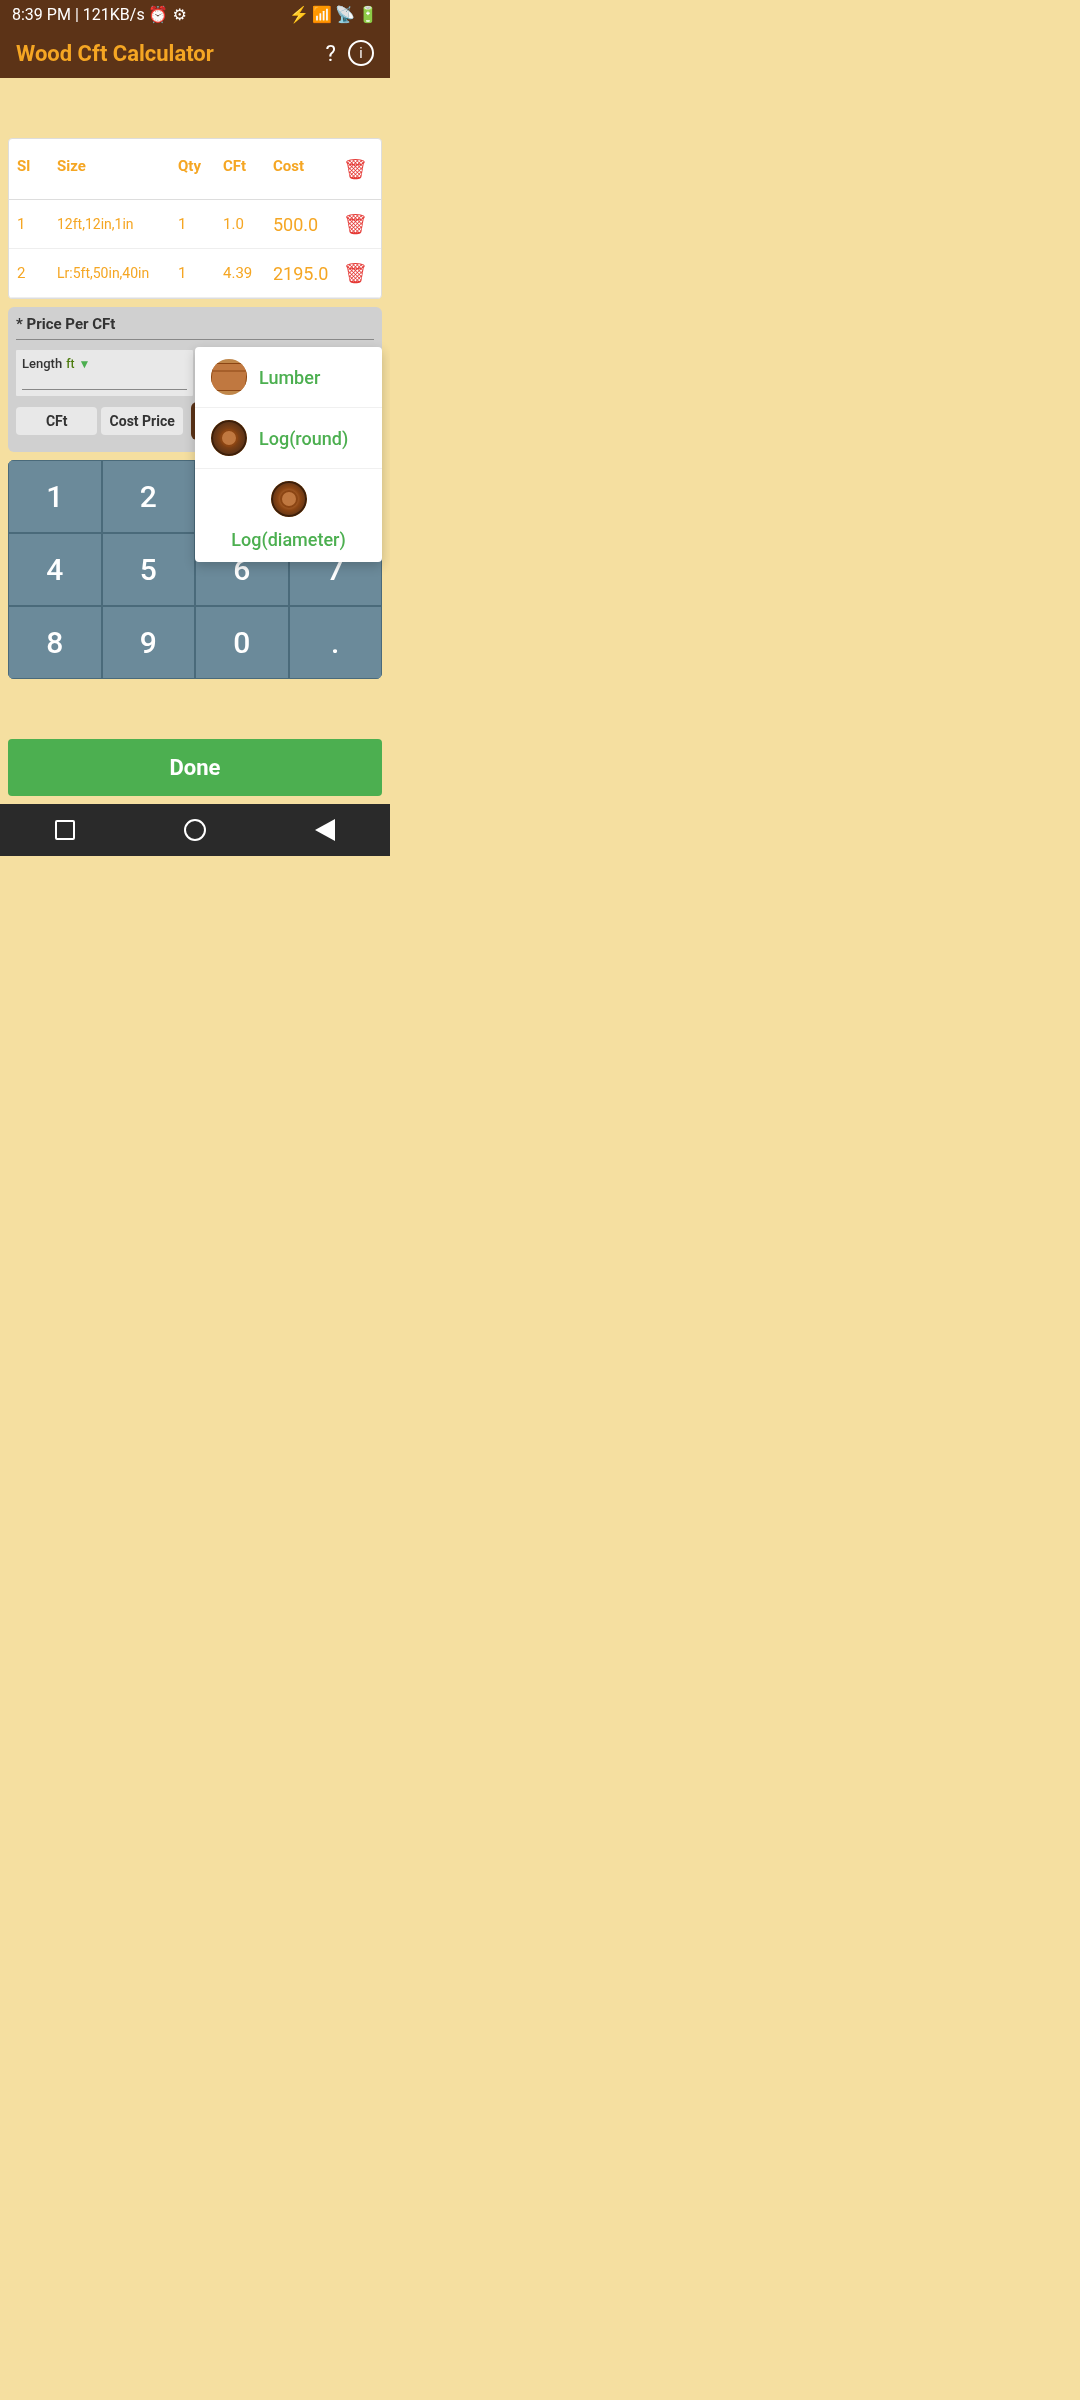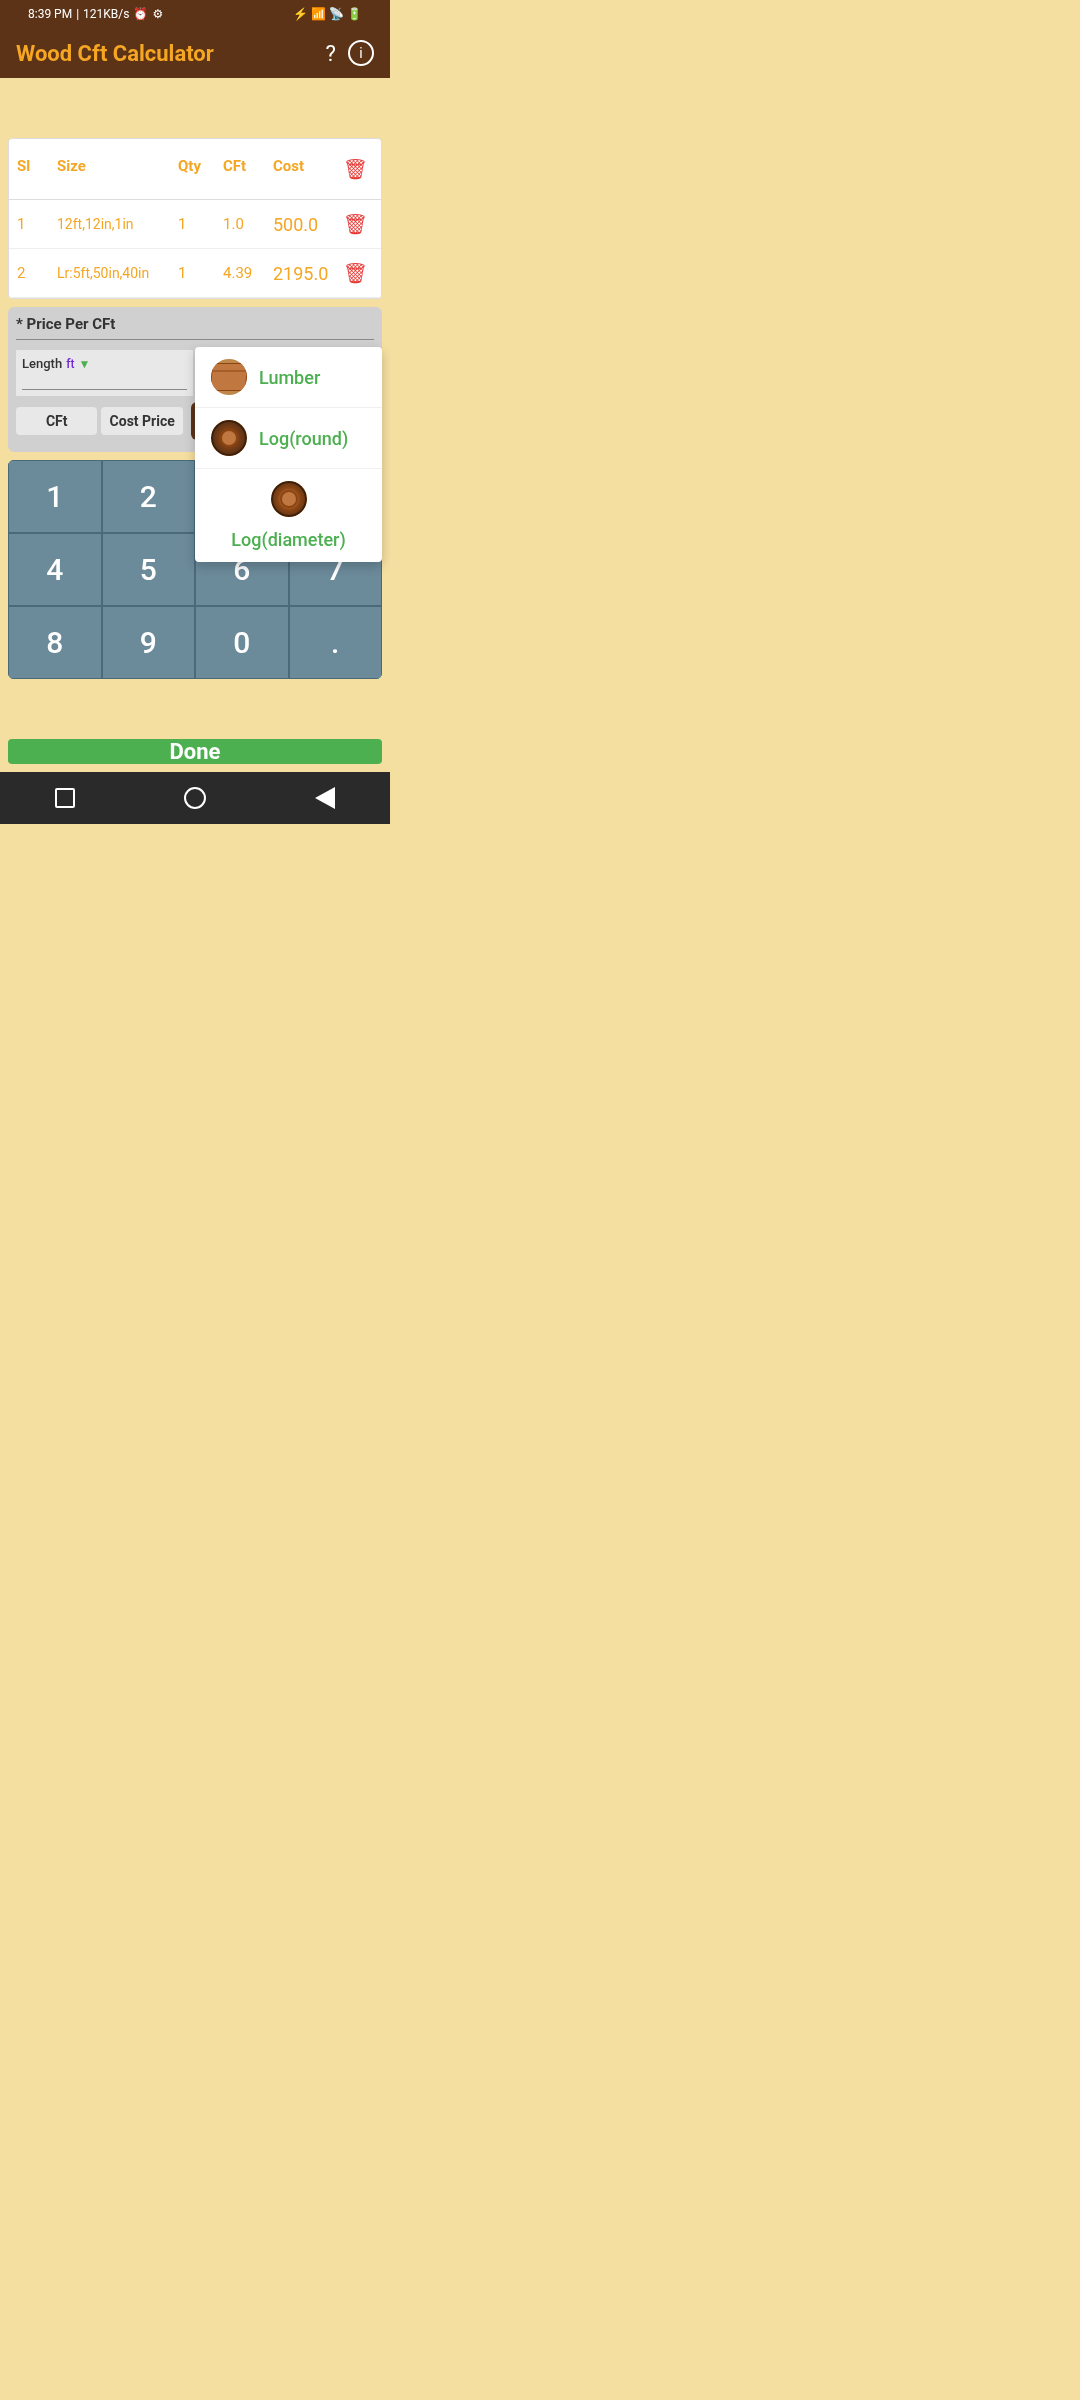--- a/index.html
+++ b/index.html
@@ -10,22 +10,22 @@
       min-height: 866px;
       background: #f5dfa0;
       font-family: 'Roboto', Arial, sans-serif;
       overflow-x: hidden;
     }
 
     
     .status-bar {
       background: #5c3317;
       color: white;
-      font-size: 12px;
-      padding: 6px 28px;
+      font-size: 16px;
+      padding: 6px 12px;
       display: flex;
       justify-content: space-between;
       align-items: center;
       height: 28px;
     }
     .status-left { display: flex; align-items: center; gap: 4px; }
     .status-right { display: flex; align-items: center; gap: 3px; }
 
     
     .app-bar {
@@ -125,21 +125,21 @@
     }
     .dim-label {
       color: #333;
       font-size: 13px;
       font-weight: 500;
       display: flex;
       align-items: center;
       gap: 4px;
     }
     .dim-unit {
-      color: #6d28d9;
+      color: #4d7c0f;
       font-size: 12px;
     }
     .dim-dropdown {
       color: #4caf50;
       font-size: 12px;
     }
     .dim-input {
       border: none;
       border-bottom: 1px solid #888;
       background: transparent;
@@ -286,21 +286,21 @@
       background: #f5dfa0;
     }
 
     
     .done-bar {
       background: #4caf50;
       color: white;
       text-align: center;
       font-size: 22px;
       font-weight: bold;
-      padding: 0;
+      padding: 16px;
       cursor: pointer;
       margin: 0 8px 8px 8px;
       border-radius: 4px;
     }
 
     
     .nav-bar {
       background: #2a2a2a;
       display: flex;
       justify-content: space-around;

